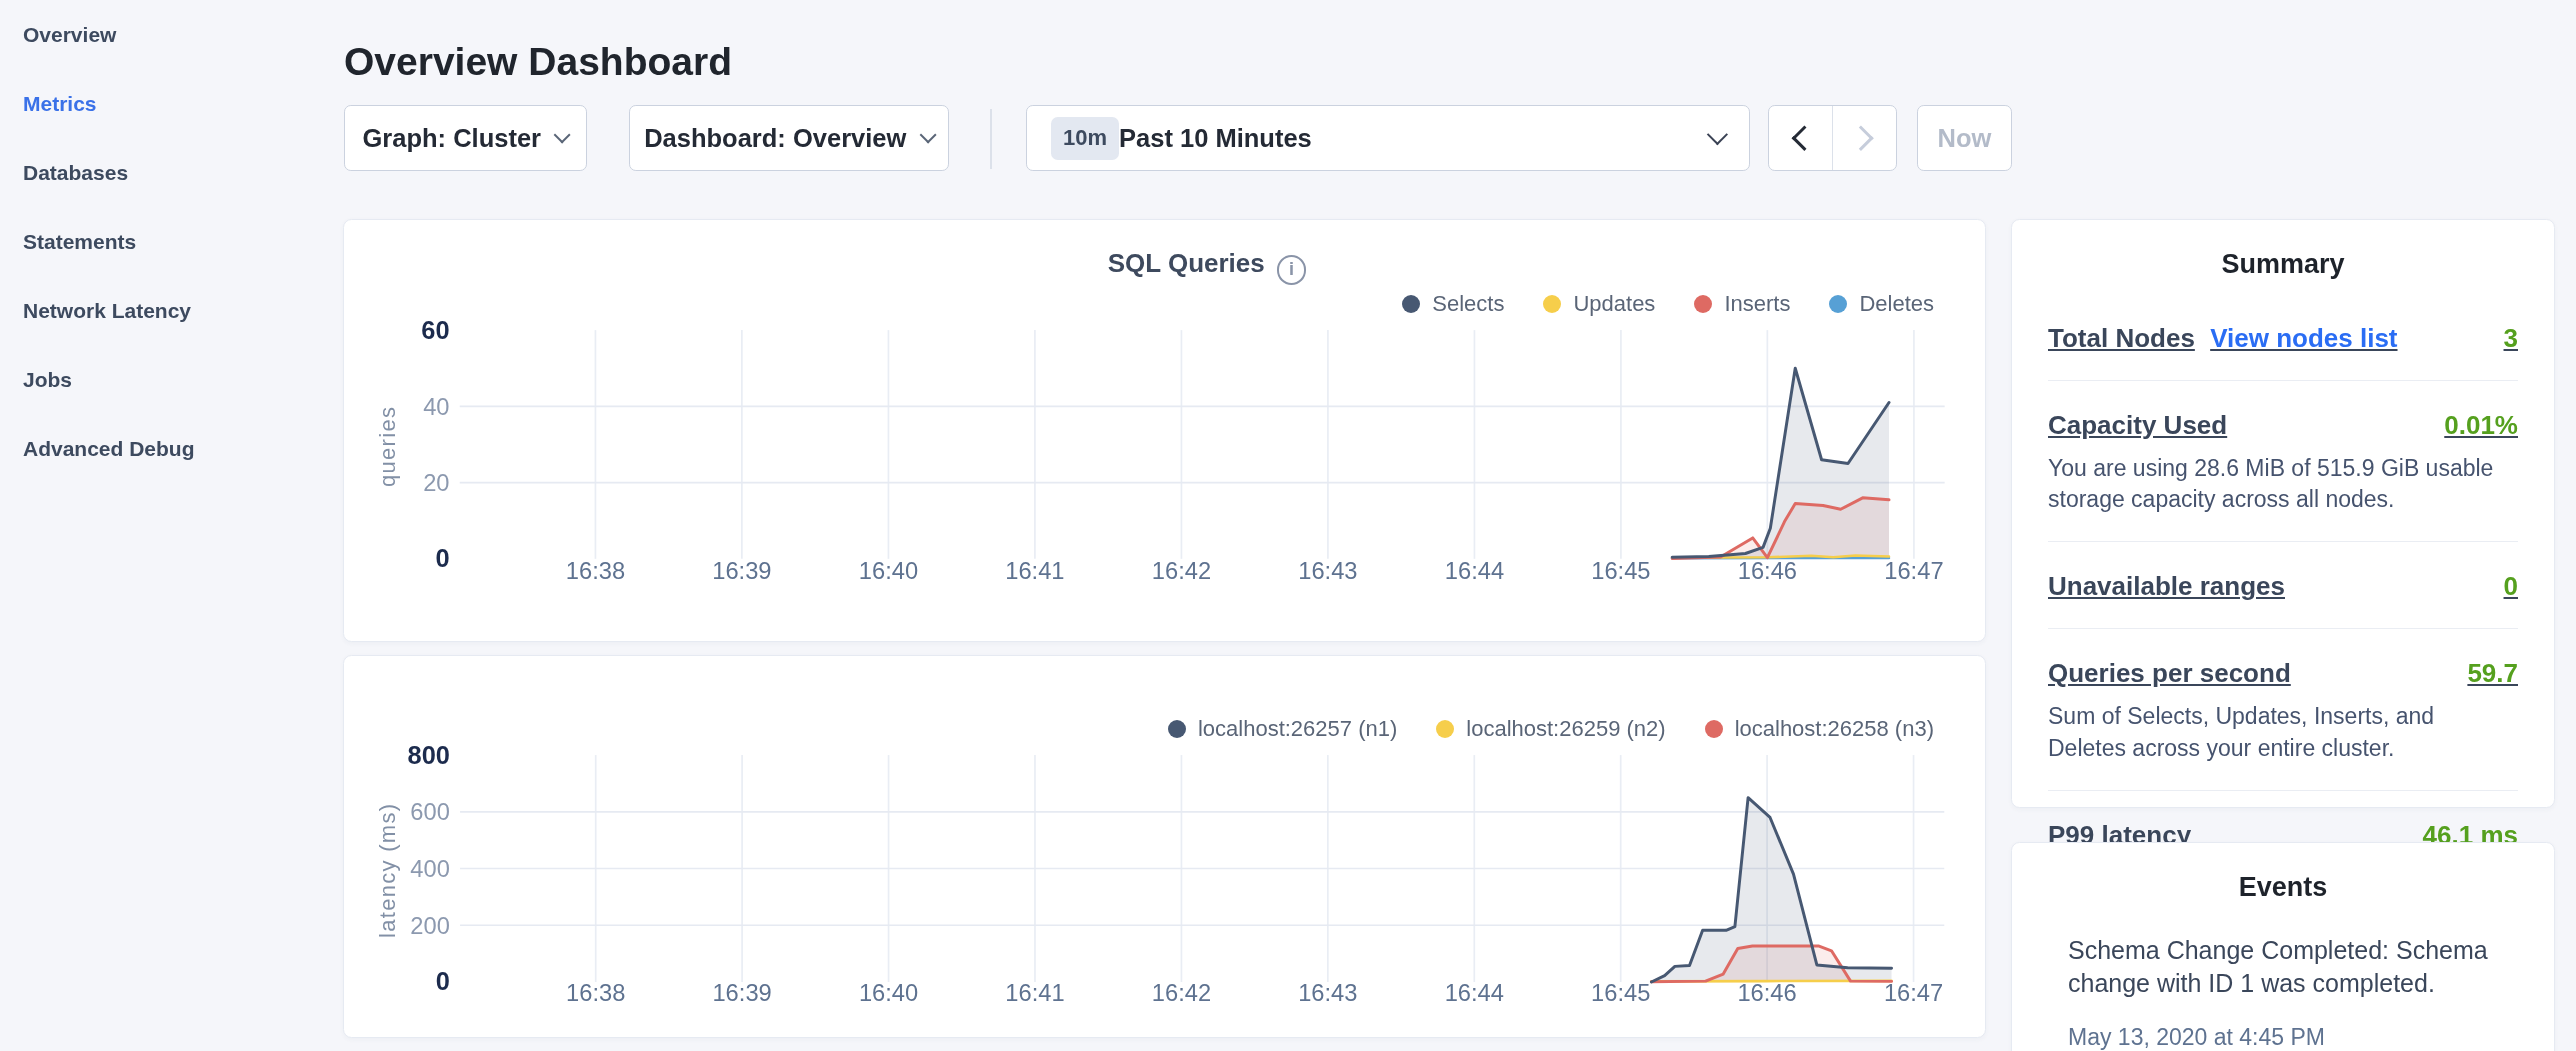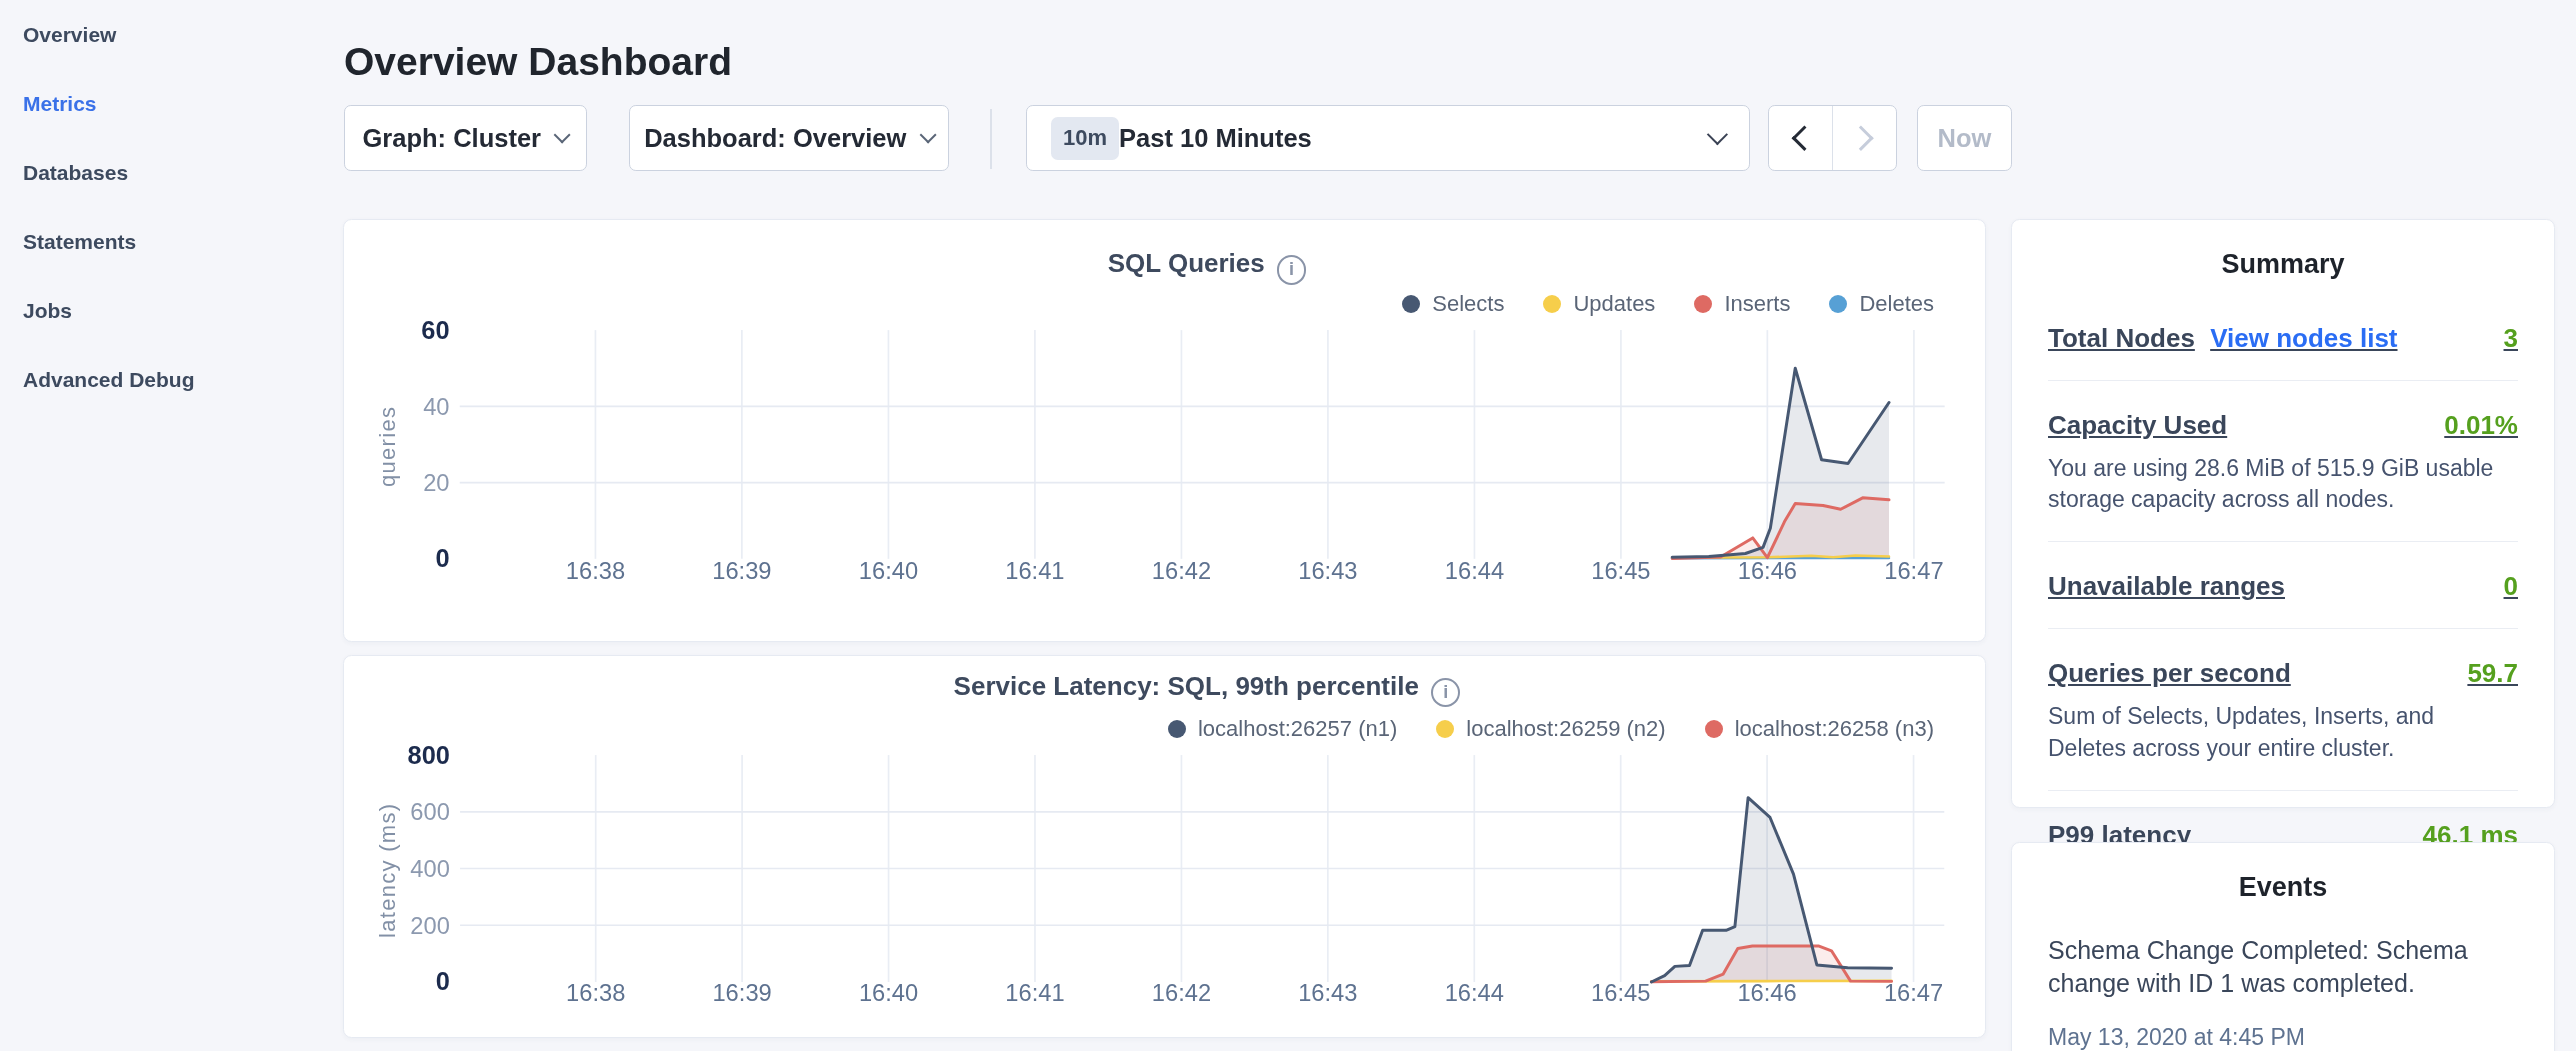--- a/index.html
+++ b/index.html
@@ -64,32 +64,33 @@
   
   .panel-title{text-align:center;font-size:27px;font-weight:700;color:#1E232B;margin:29px 0 0;}
   .summary-body{padding:0 36px;}
   .sum-row{display:flex;align-items:flex-start;margin-top:43px;text-decoration:underline;}
   .sum-row.tight{margin-top:29px;}
   .sum-label{font-size:26px;font-weight:700;color:#3A465A;}
   .sum-link{font-size:26px;font-weight:700;color:#2A6DF4;margin-left:15.3px;cursor:pointer;text-decoration:none;}
   .sum-value{margin-left:auto;font-size:26px;font-weight:700;color:#55A01E;}
   .sum-desc{font-size:23px;color:#46536E;line-height:1.38;margin-top:12px;}
   .sum-div{border:none;border-top:1.7px solid #EAEDF3;margin:25.5px 0 0;}
-  .events-body{padding:0 36px;}
+  .events-body{padding:0 56px;}
   .event-msg{font-size:25px;color:#3A465A;line-height:1.3;margin-top:31px;}
   .event-time{font-size:23px;color:#5E7290;margin-top:10.2px;}
 </style>
 </head>
 <body>
 
 <nav class="sidebar">
   <div class="nav-item">Overview</div>
   <div class="nav-item active">Metrics</div>
   <div class="nav-item">Databases</div>
   <div class="nav-item">Statements</div>
+  <div class="nav-item">Network Latency</div>
   <div class="nav-item">Jobs</div>
   <div class="nav-item">Advanced Debug</div>
 </nav>
 
 <h1 class="page-title">Overview Dashboard</h1>
 
 <div class="btn btn-graph">
   <span>Graph: Cluster</span>
   <span class="chev chev-down chev-sm"></span>
 </div>
@@ -176,23 +177,20 @@
         <path d="M 1565.3,400 L 1565.3,398.2 L 1608.6,397.3 L 1651.8,393.7 L 1672.6,386.5 L 1681.2,364 L 1710.6,175 L 1741.7,283 L 1772.9,287.5 L 1821.3,215.5 L 1821.3,400 Z" fill="rgba(71,88,114,0.13)" stroke="none"></path>
         <polyline points="1565.3,399.3 1821.3,398.9" fill="none" stroke="#57A0D5" stroke-width="3" stroke-linejoin="round" stroke-linecap="round"></polyline>
         <polyline points="1565.3,398.7 1677.7,398.2 1729.6,396.4 1755.6,398.2 1781.5,396 1821.3,397.3" fill="none" stroke="#F6CE4B" stroke-width="3" stroke-linejoin="round" stroke-linecap="round"></polyline>
         <polyline points="1565.3,399.6 1622.4,397.8 1660.4,375.3 1677.7,398.7 1698.5,355 1710.6,334.8 1743.5,337 1764.2,341.5 1790.2,328 1821.3,330.3" fill="none" stroke="#DE6A63" stroke-width="3.5" stroke-linejoin="round" stroke-linecap="round"></polyline>
         <polyline points="1565.3,398.2 1608.6,397.3 1651.8,393.7 1672.6,386.5 1681.2,364 1710.6,175 1741.7,283 1772.9,287.5 1821.3,215.5" fill="none" stroke="#475872" stroke-width="3.5" stroke-linejoin="round" stroke-linecap="round"></polyline>
       </g>
     </svg>
 </section>
 
 <section class="card card-chart2">
-  <div class="chart-title-row">
-    <span>Service Latency: SQL, 99th percentile</span><span class="info-icon">i</span>
-  </div>
   <div class="legend">
     <span class="lg-item">
         <span class="dot" style="background: rgb(71, 88, 114);"></span>
         <span>localhost:26257 (n1)</span>
       </span>
     <span class="lg-item">
         <span class="dot" style="background: rgb(246, 206, 75);"></span>
         <span>localhost:26259 (n2)</span>
       </span>
     <span class="lg-item">

